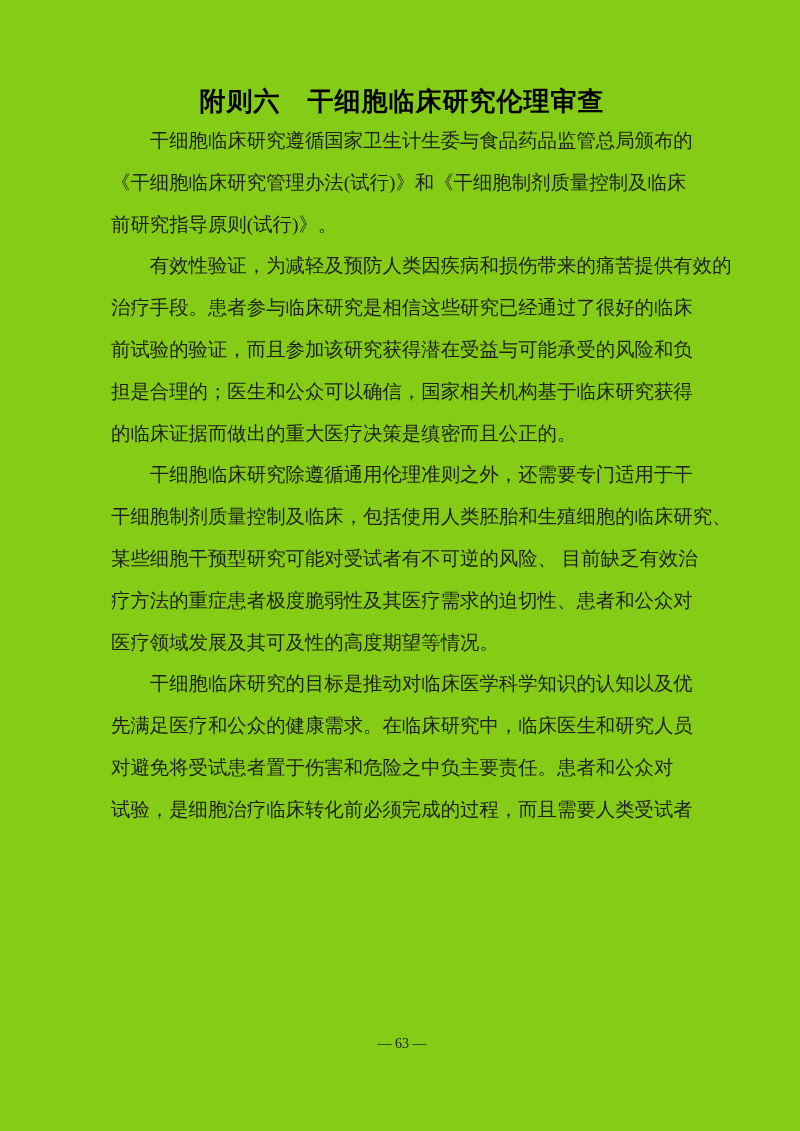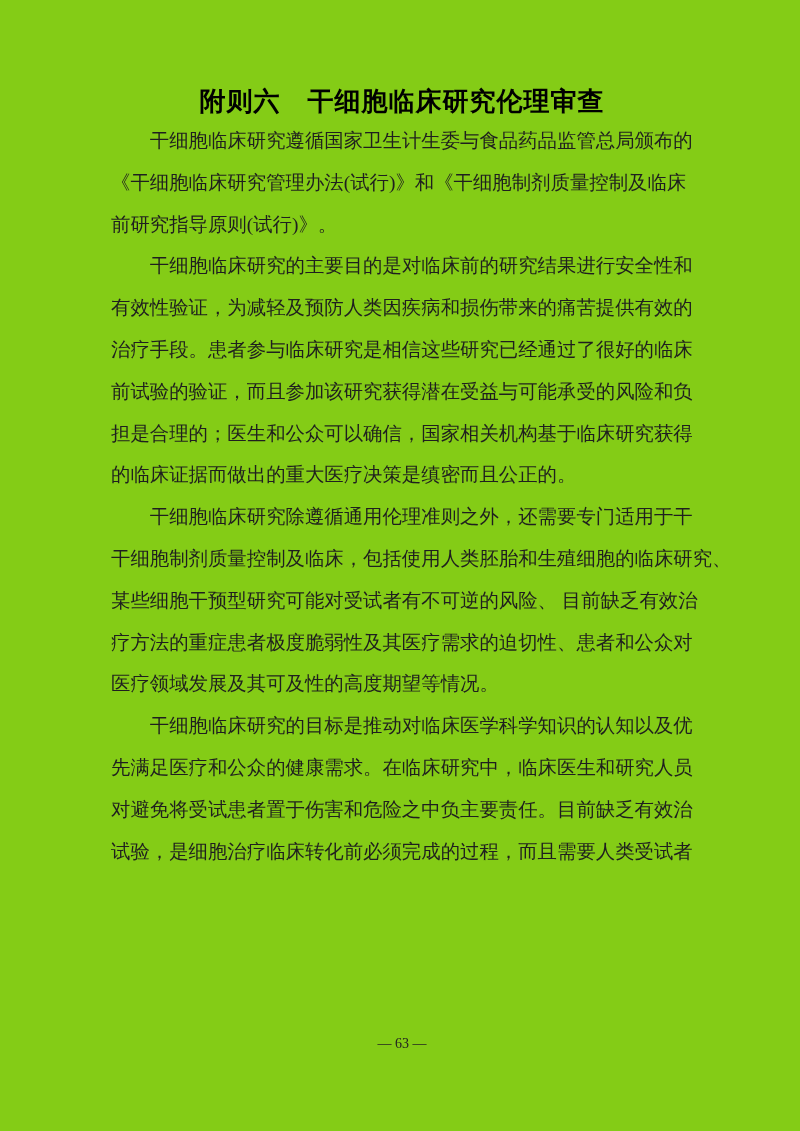--- a/index.html
+++ b/index.html
@@ -68,37 +68,36 @@
   <div class="doc-title">附则六　干细胞临床研究伦理审查</div>
 
 
   <div class="paragraphs">
       <div class="paragraph">
         <div class="para-line">干细胞临床研究遵循国家卫生计生委与食品药品监管总局颁布的</div>
         <div class="para-line">《干细胞临床研究管理办法(试行)》和《干细胞制剂质量控制及临床</div>
         <div class="para-line">前研究指导原则(试行)》。</div>
       </div>
       <div class="paragraph">
-        <div class="para-line">干细胞临床研究的主要目的是对临床前的研究结果进行安全性和</div>
         <div class="para-line">有效性验证，为减轻及预防人类因疾病和损伤带来的痛苦提供有效的</div>
         <div class="para-line">治疗手段。患者参与临床研究是相信这些研究已经通过了很好的临床</div>
         <div class="para-line">前试验的验证，而且参加该研究获得潜在受益与可能承受的风险和负</div>
         <div class="para-line">担是合理的；医生和公众可以确信，国家相关机构基于临床研究获得</div>
         <div class="para-line">的临床证据而做出的重大医疗决策是缜密而且公正的。</div>
       </div>
       <div class="paragraph">
         <div class="para-line">干细胞临床研究除遵循通用伦理准则之外，还需要专门适用于干</div>
         <div class="para-line">干细胞制剂质量控制及临床，包括使用人类胚胎和生殖细胞的临床研究、</div>
         <div class="para-line">某些细胞干预型研究可能对受试者有不可逆的风险、 目前缺乏有效治</div>
         <div class="para-line">疗方法的重症患者极度脆弱性及其医疗需求的迫切性、患者和公众对</div>
         <div class="para-line">医疗领域发展及其可及性的高度期望等情况。</div>
       </div>
       <div class="paragraph">
         <div class="para-line">干细胞临床研究的目标是推动对临床医学科学知识的认知以及优</div>
         <div class="para-line">先满足医疗和公众的健康需求。在临床研究中，临床医生和研究人员</div>
-        <div class="para-line">对避免将受试患者置于伤害和危险之中负主要责任。目前缺乏有效治</div>
+        <div class="para-line">对避免将受试患者置于伤害和危险之中负主要责任。患者和公众对</div>
         <div class="para-line">试验，是细胞治疗临床转化前必须完成的过程，而且需要人类受试者</div>
       </div>
     </div>
 
   <div class="page-footer">— 63 —</div>
 
 </div>
 
 </body></html>

